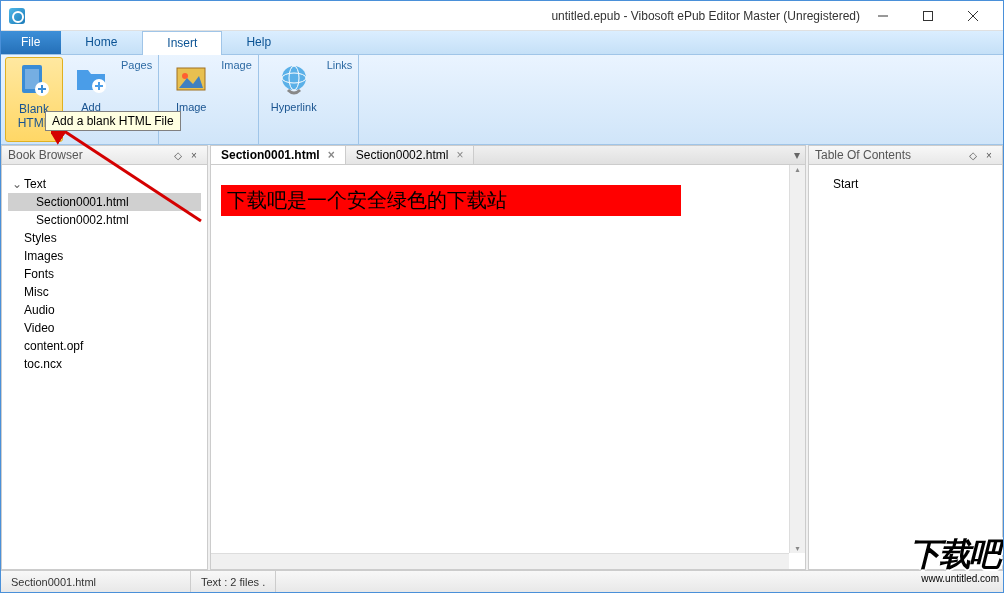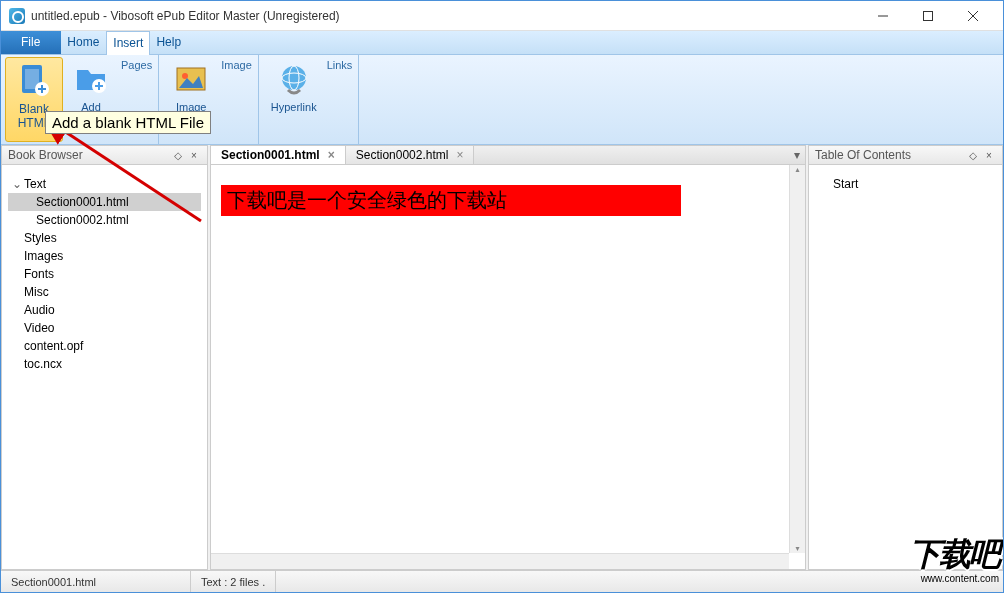--- a/index.html
+++ b/index.html
@@ -1,24 +1,24 @@
 <!DOCTYPE html>
 <html><head>
 <meta charset="utf-8">
 <style>
 *{box-sizing:border-box;margin:0;padding:0;font-family:"Segoe UI",Tahoma,sans-serif;font-size:12px;}
 body{background:#fff;width:1004px;height:593px;overflow:hidden;position:relative;border:1px solid #4a90d9;}
-.titlebar{height:30px;background:#fff;display:flex;align-items:center;padding:0 8px;border-bottom:1px solid #e0e0e0;}
+.titlebar{height:30px;background:#fff;display:flex;align-items:center;padding:0 8px;border-bottom:1px solid #e0e0e0;text-align:right;}
 .app-icon{width:16px;height:16px;margin-right:6px;background:linear-gradient(135deg,#4fb8e8,#1a7ab8);border-radius:3px;position:relative;}
 .app-icon::after{content:"";position:absolute;width:8px;height:8px;border:2px solid #fff;border-radius:50%;top:3px;left:3px;}
 .title-text{flex:1;color:#333;font-size:12px;}
 .win-controls{display:flex;gap:0;}
 .win-btn{width:45px;height:28px;display:flex;align-items:center;justify-content:center;cursor:pointer;}
 .menubar{height:24px;background:linear-gradient(#dbeeff,#c5e0f7);display:flex;border-bottom:1px solid #a0c5e8;}
-.menu-item{padding:4px 6px;cursor:pointer;color:#0b5394;border-right:1px solid transparent;}
+.menu-item{padding:4px 24px;cursor:pointer;color:#0b5394;border-right:1px solid transparent;}
 .menu-item.file{background:linear-gradient(#3d8fd8,#2570b8);color:#fff;padding:4px 20px;}
 .menu-item.active{background:#fff;border:1px solid #a0c5e8;border-bottom:none;margin-bottom:-1px;}
 .ribbon{height:90px;background:linear-gradient(#eaf4ff,#d0e5f9);display:flex;border-bottom:1px solid #a0c5e8;}
 .ribbon-group{display:flex;flex-direction:row;border-right:1px solid #a0c5e8;padding:2px 4px;}
 .ribbon-group-items{display:flex;flex:1;}
 .ribbon-group-label{text-align:center;font-size:11px;color:#2d6aa3;padding:2px;}
 .ribbon-btn{display:flex;flex-direction:column;align-items:center;padding:4px 8px;cursor:pointer;min-width:50px;}
 .ribbon-btn.active{background:linear-gradient(#ffe8a0,#ffd766);border:1px solid #e0b020;border-radius:3px;}
 .ribbon-icon{width:40px;height:38px;display:flex;align-items:center;justify-content:center;}
 .ribbon-btn-label{font-size:11px;color:#1a5490;text-align:center;line-height:1.2;margin-top:2px;}
@@ -47,21 +47,21 @@
 .red-banner{background:#ff0000;color:#000;font-size:20px;font-family:"SimSun","宋体",serif;padding:2px 6px;display:inline-block;width:460px;}
 .scroll-v{position:absolute;right:0;top:0;bottom:16px;width:16px;background:#f0f0f0;border-left:1px solid #ddd;}
 .scroll-v::before{content:"▴";position:absolute;top:0;width:100%;text-align:center;font-size:8px;color:#888;}
 .scroll-v::after{content:"▾";position:absolute;bottom:0;width:100%;text-align:center;font-size:8px;color:#888;}
 .scroll-h{position:absolute;bottom:0;left:0;right:16px;height:16px;background:#f0f0f0;border-top:1px solid #ddd;}
 .toc-panel{width:195px;}
 .toc-body{flex:1;background:#fff;border:1px solid #ccc;border-top:none;padding:10px 20px;}
 .statusbar{height:22px;background:linear-gradient(#f8f8f8,#e8e8e8);border-top:1px solid #ccc;display:flex;align-items:center;}
 .status-cell{padding:0 10px;border-right:1px solid #ccc;height:100%;display:flex;align-items:center;font-size:11px;color:#333;}
 .status-cell:first-child{width:190px;}
-.tooltip{position:absolute;top:110px;left:44px;background:#ffffe1;border:1px solid #808080;padding:2px 6px;font-size:15px;color:#000;z-index:100;}
+.tooltip{position:absolute;top:110px;left:44px;background:#ffffe1;border:1px solid #808080;padding:2px 6px;font-size:12px;color:#000;z-index:100;}
 .arrow{position:absolute;top:120px;left:50px;z-index:99;pointer-events:none;}
 .watermark{position:absolute;bottom:8px;right:4px;z-index:200;}
 .watermark-main{font-family:"SimHei",sans-serif;font-size:32px;font-weight:900;color:#000;font-style:italic;letter-spacing:-2px;text-shadow:2px 0 #fff,-2px 0 #fff,0 2px #fff,0 -2px #fff;}
 .watermark-sub{font-size:10px;color:#000;text-align:right;margin-top:-4px;}
 
 .icon-doc{width:36px;height:36px;}
 .icon-folder{width:36px;height:36px;}
 .icon-image{width:36px;height:36px;}
 .icon-globe{width:36px;height:36px;}
 </style>
@@ -231,14 +231,14 @@
   <defs>
       <marker id="ah" markerWidth="10" markerHeight="10" refX="2" refY="5" orient="auto">
         <path d="M0,0 L10,5 L0,10 Z" fill="#d40000"></path>
       </marker>
     </defs>
   <line x1="150" y1="100" x2="10" y2="8" stroke="#d40000" stroke-width="3" marker-end="url(#ah)"></line>
 </svg>
 
 <div class="watermark">
   <div class="watermark-main">下载吧</div>
-  <div class="watermark-sub">www.content.com</div>
+  <div class="watermark-sub">www.untitled.com</div>
 </div>
 
 </body></html>

